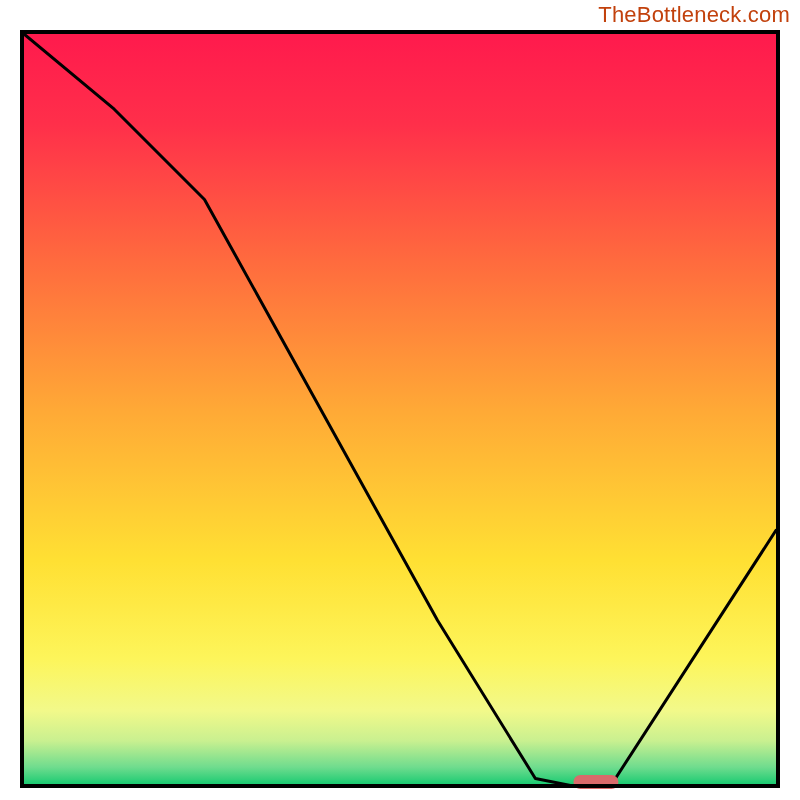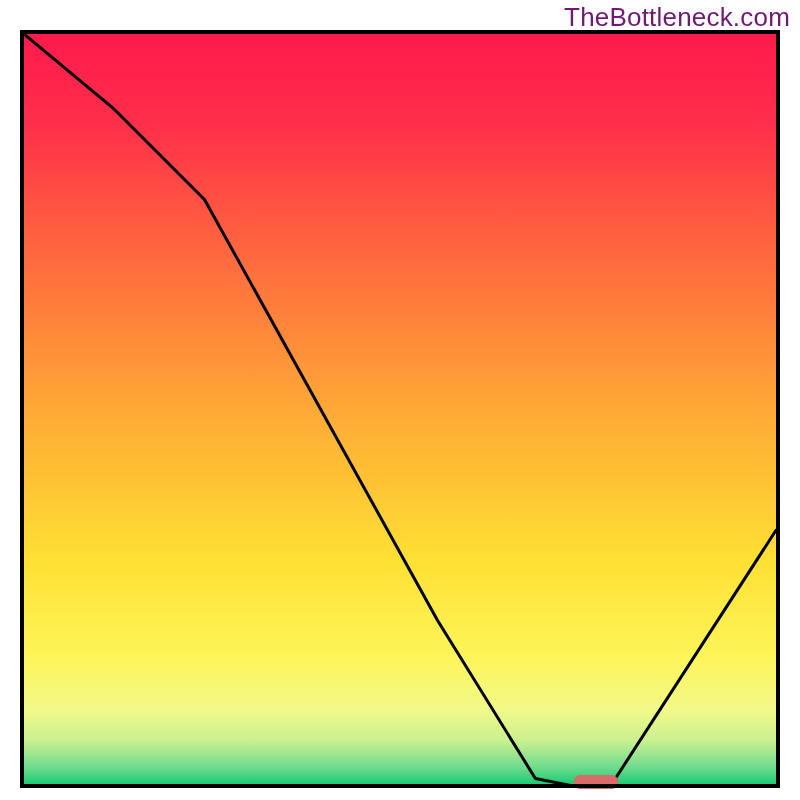--- a/index.html
+++ b/index.html
@@ -13,23 +13,23 @@
   }
   .frame {
     position: relative;
     width: 800px;
     height: 800px;
   }
   .watermark {
     position: absolute;
     top: 2px;
     right: 10px;
-    font-size: 26px;
+    font-size: 22px;
     font-weight: 500;
-    color: #701a75;
+    color: #c2410c;
     letter-spacing: 0.2px;
     z-index: 5;
   }
   .plot-border {
     position: absolute;
     left: 20px;
     top: 30px;
     width: 760px;
     height: 756px;
     border-left: 4px solid #000;

